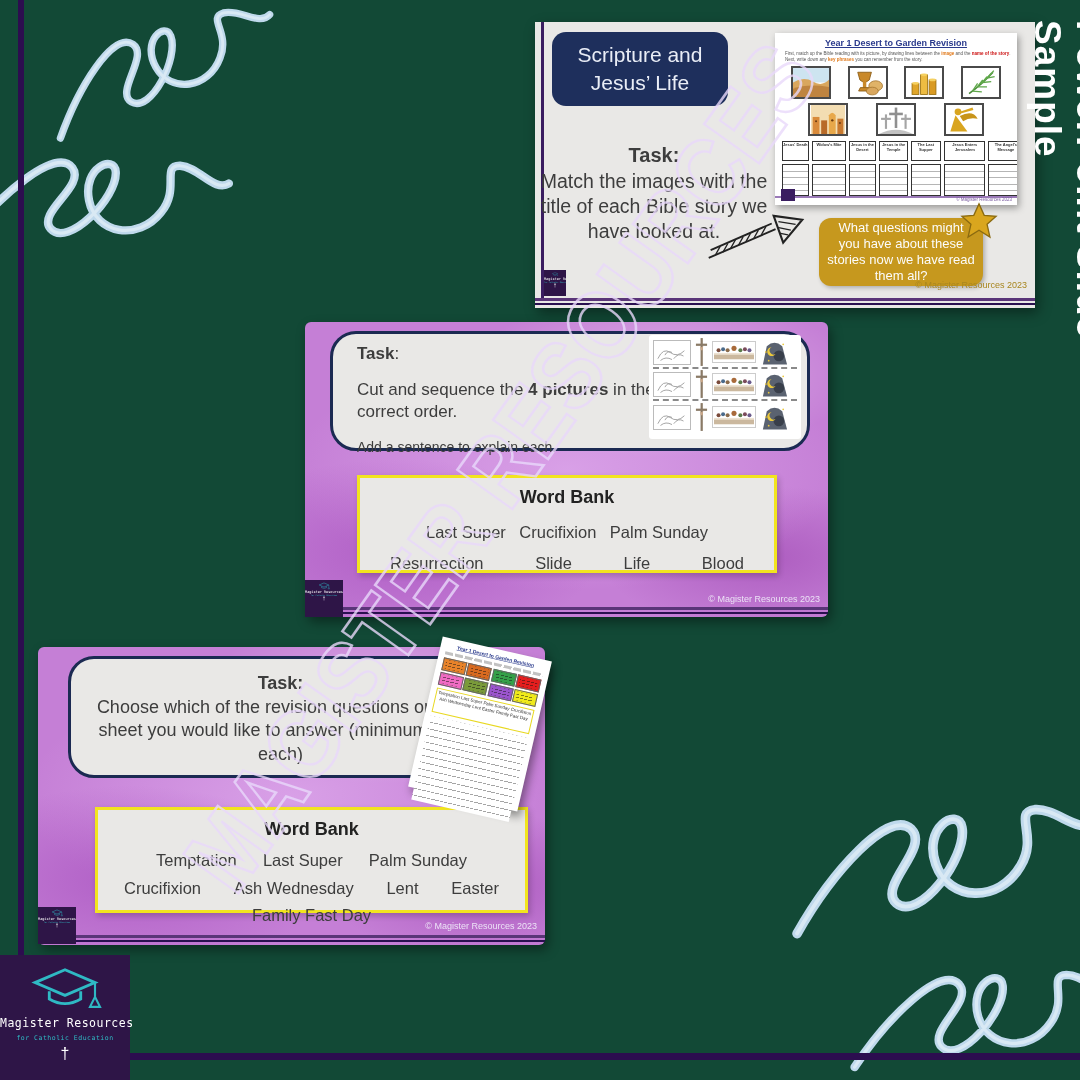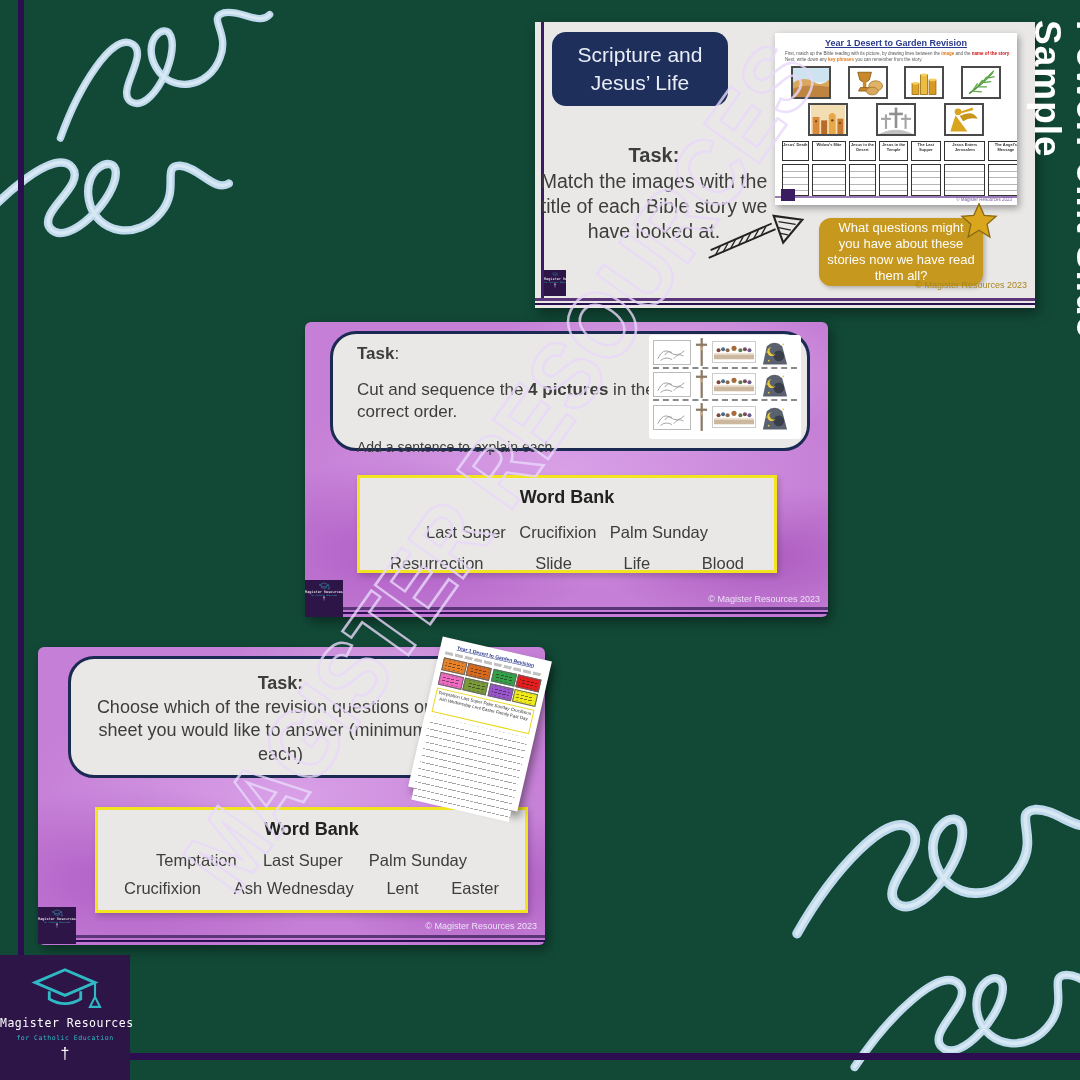--- a/index.html
+++ b/index.html
@@ -524,20 +524,23 @@
         <span>Temptation</span>
         <span>Last Super</span>
         <span>Palm Sunday</span>
       </div>
       <div class="wb-row wb-r2">
         <span>Crucifixion</span>
         <span>Ash Wednesday</span>
         <span>Lent</span>
         <span>Easter</span>
       </div>
+      <div class="wb-row wb-r3">
+        <span>Family Fast Day</span>
+      </div>
     </div>
     <div class="scopy">© Magister Resources 2023</div>
     <div class="sbar1"></div>
     <div class="sbar2"></div>
     <div class="mlogo">
       <div class="mlogo-in">
         <svg>
             <use href="#sym-cap"></use>
           </svg>
         <div class="ml-name">Magister Resources</div>

